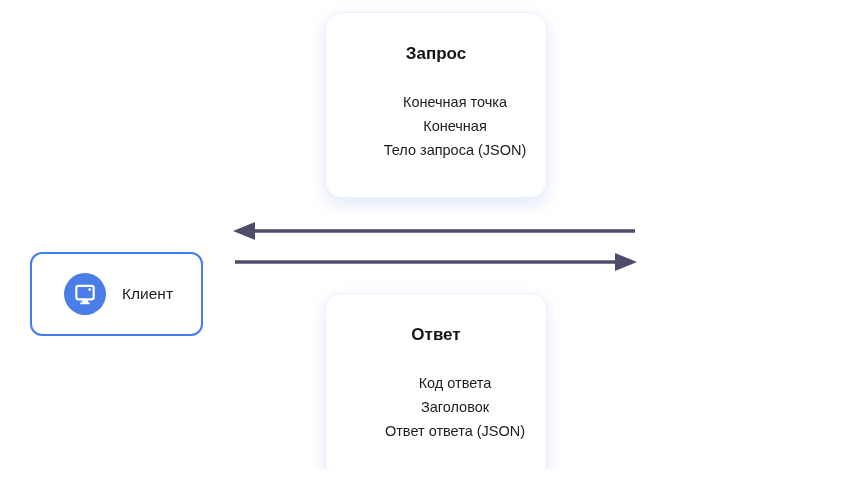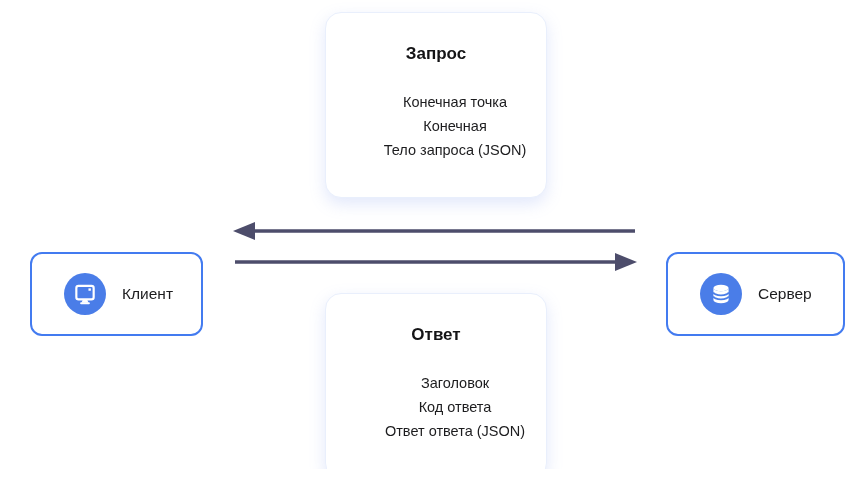--- a/index.html
+++ b/index.html
@@ -120,34 +120,23 @@
       <svg viewBox="0 0 24 24">
         <rect x="4" y="4.5" width="16" height="12.5" rx="2" fill="none" stroke="#ffffff" stroke-width="2"></rect>
         <rect x="15.2" y="6.8" width="2.2" height="2.2" fill="#ffffff"></rect>
         <path d="M10 17 h4 l1.2 3 h-6.4 z" fill="#ffffff"></path>
         <rect x="7.5" y="19.6" width="9" height="1.8" rx="0.9" fill="#ffffff"></rect>
       </svg>
     </span>
     <span class="node-label">Клиент</span>
   </div>
 
-  <div class="node server">
-    <span class="node-icon">
-      <svg viewBox="0 0 24 24">
-        <ellipse cx="12" cy="6.5" rx="7" ry="3" fill="#ffffff"></ellipse>
-        <path d="M5 6.5 V17.5 A7 3 0 0 0 19 17.5 V6.5 A7 3 0 0 1 5 6.5 Z" fill="#ffffff"></path>
-        <path d="M5 10.3 A7 3 0 0 0 19 10.3" fill="none" stroke="#4a7de8" stroke-width="1.7"></path>
-        <path d="M5 14 A7 3 0 0 0 19 14" fill="none" stroke="#4a7de8" stroke-width="1.7"></path>
-      </svg>
-    </span>
-    <span class="node-label">Сервер</span>
-  </div>
 
   <div class="card response">
     <div class="card-title">Ответ</div>
     <div class="card-items">
+      <div class="card-item">Код ответа</div>
       <div class="card-item">Заголовок</div>
-      <div class="card-item">Код ответа</div>
       <div class="card-item">Ответ ответа (JSON)</div>
     </div>
   </div>
 
 </div>
 
 </body></html>

